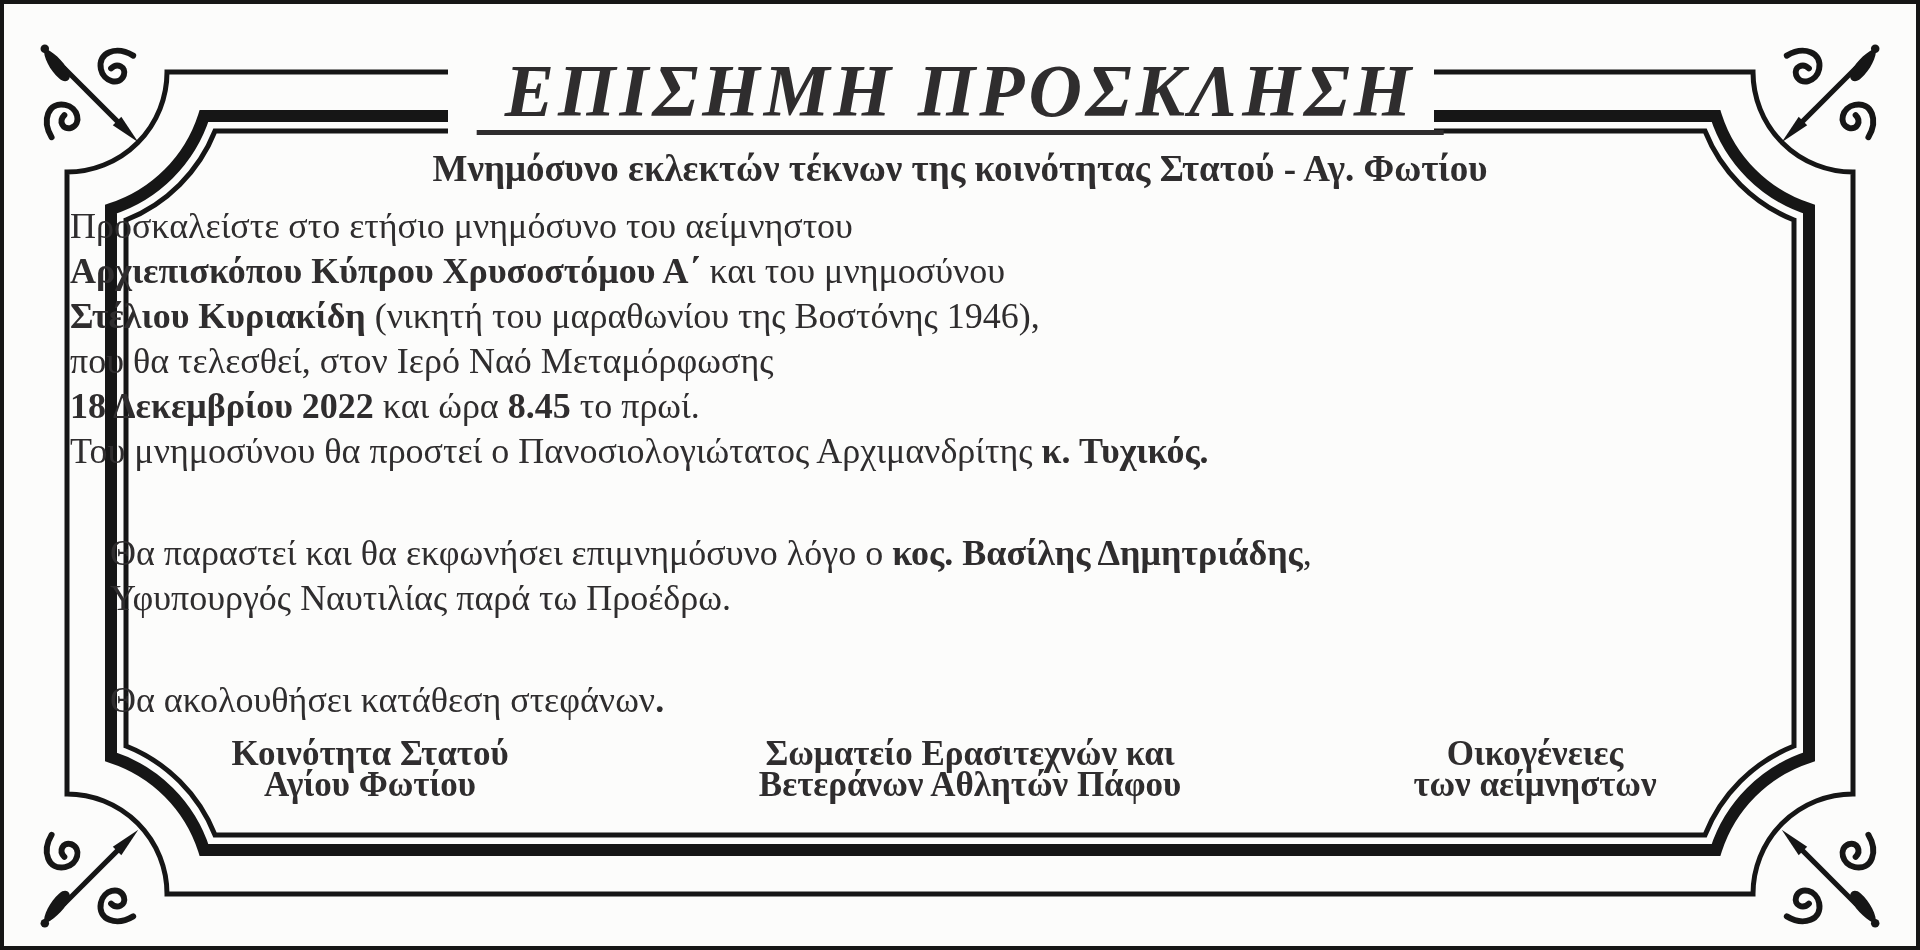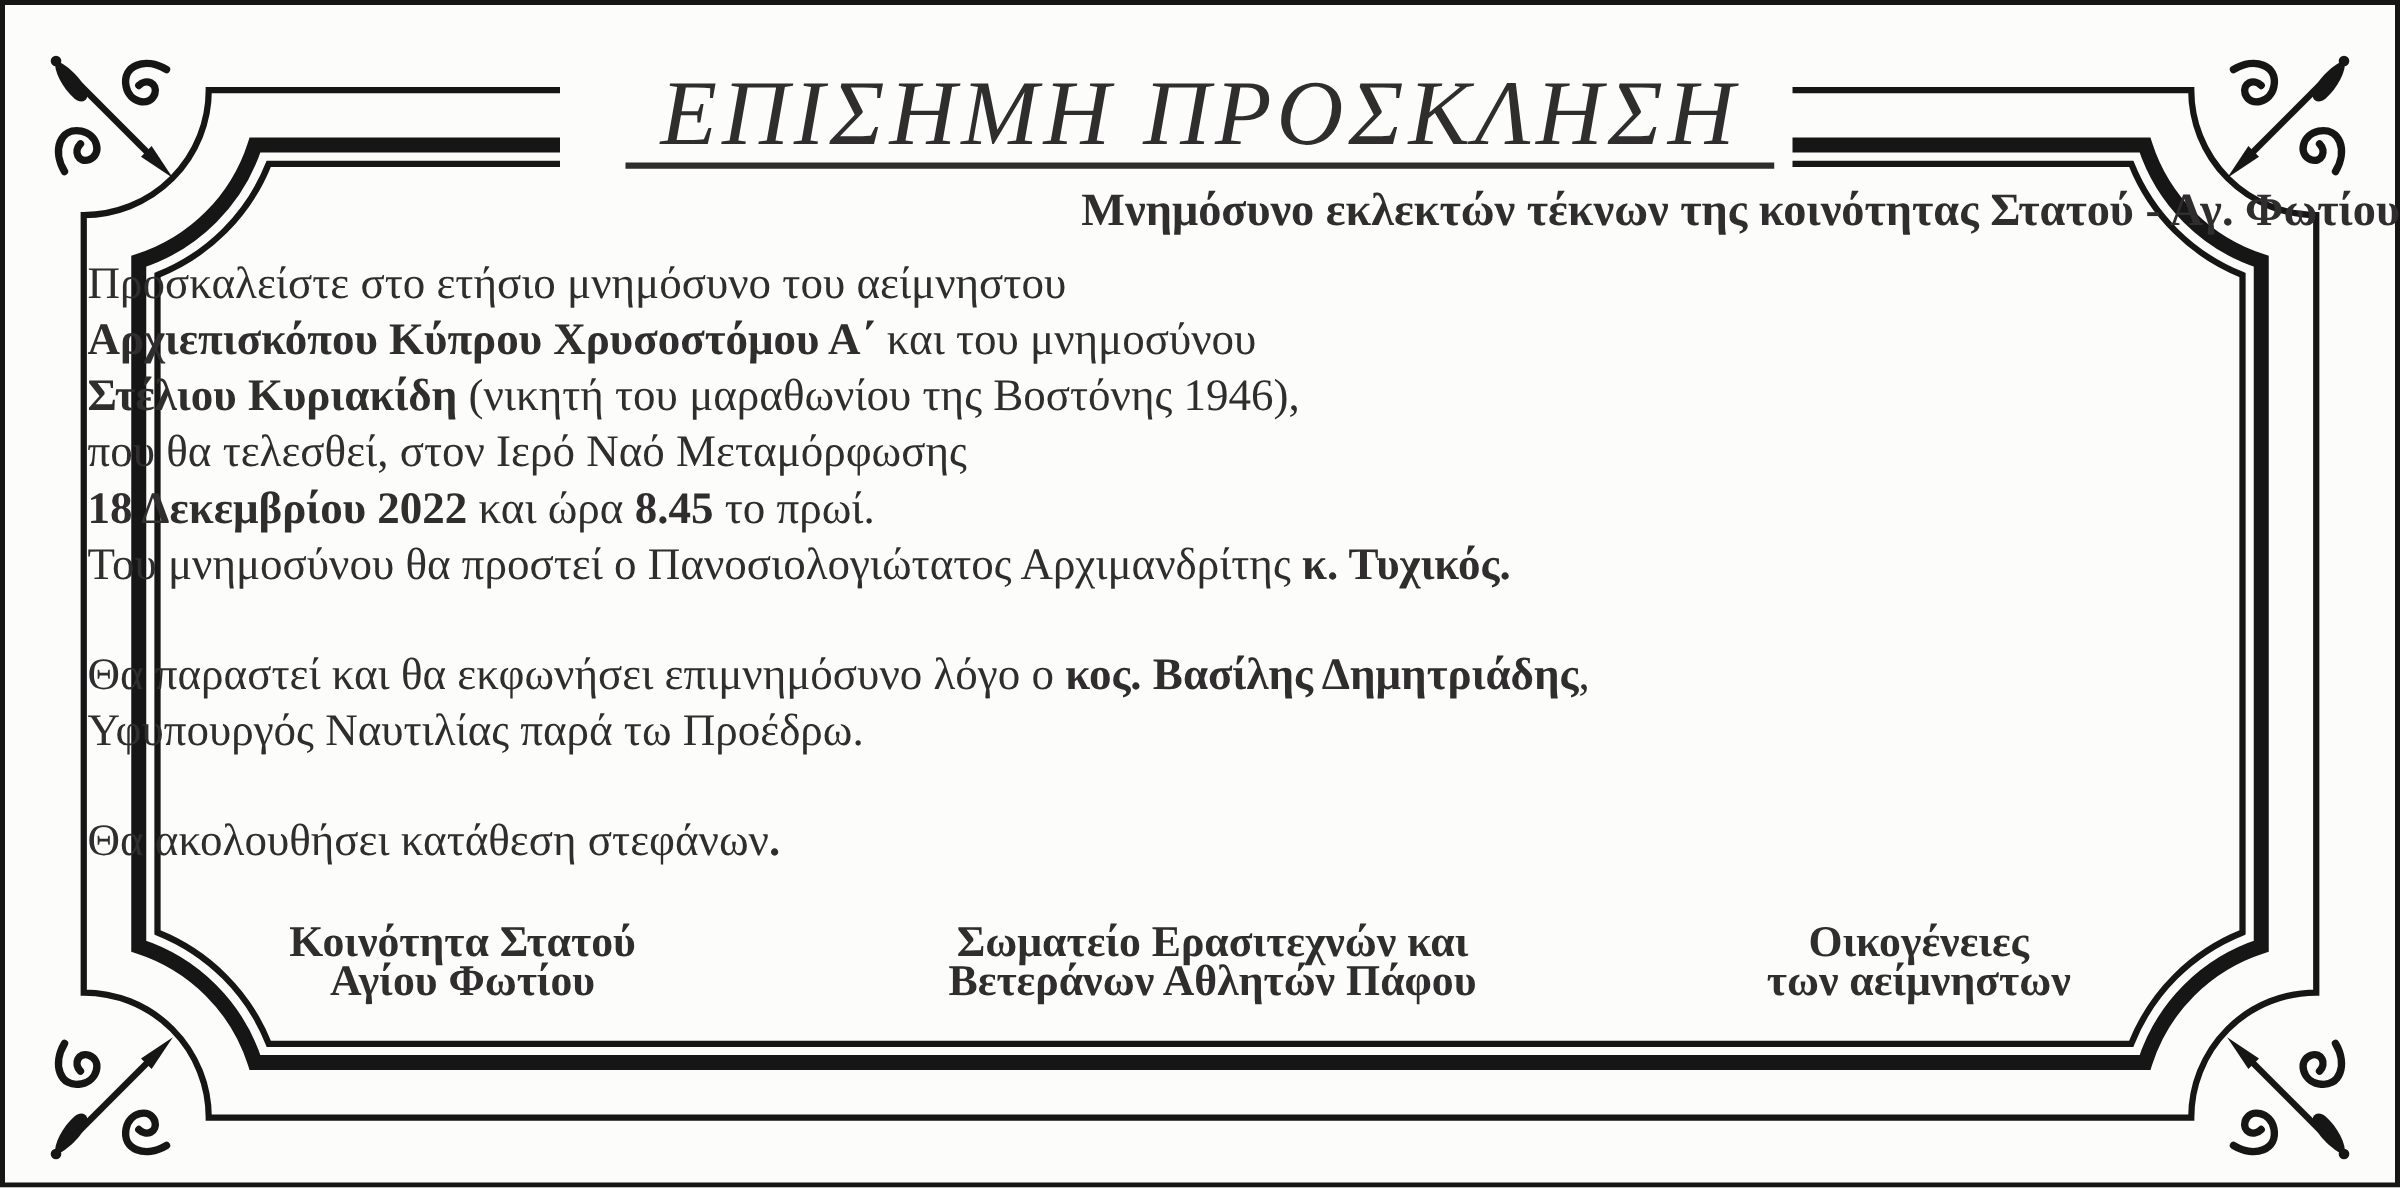--- a/index.html
+++ b/index.html
@@ -24,38 +24,38 @@
     position:absolute; inset:0; width:1920px; height:950px;
   }
   .frame-line{fill:none; stroke:var(--frame);}
   .gap-rect{fill:var(--paper); stroke:none;}
   .orn-fill{fill:var(--frame); stroke:none;}
   .orn-stroke{fill:none; stroke:var(--frame); stroke-width:7; stroke-linecap:round;}
   .orn-shaft{stroke:var(--frame); stroke-width:6;}
 
   .title{
     position:absolute; top:54px; left:50%; transform:translateX(-50%);
-    font-style:italic; font-weight:400;
+    font-style:italic; font-weight:700;
     font-size:74px; line-height:74px; letter-spacing:4px;
     white-space:nowrap;
     border-bottom:5px solid var(--ink);
     padding:0 28px 2px 28px;
     z-index:3;
   }
   .subtitle{
     position:absolute; top:148px; left:0; width:100%;
-    text-align:right; font-weight:700; font-size:37px; line-height:42px;
+    text-align:center; font-weight:700; font-size:37px; line-height:42px;
     z-index:2;
   }
   .body-text{
     position:absolute; top:204px; left:70px; width:1780px;
     text-align:left; font-size:36px; line-height:45px;
     z-index:2;
   }
-  .paragraph + .paragraph{margin-top:43px;}
+  .paragraph + .paragraph{margin-top:57px;padding-left:40px;}
   .body-text .b{font-weight:700;}
   .sig{
     position:absolute; top:738px;
     text-align:center; font-weight:700; font-size:35px; line-height:31px;
     z-index:2;
   }
   #sig-0{left:160px;width:420px;}
   #sig-1{left:670px;width:600px;}
   #sig-2{left:1320px;width:430px;}
 </style>

